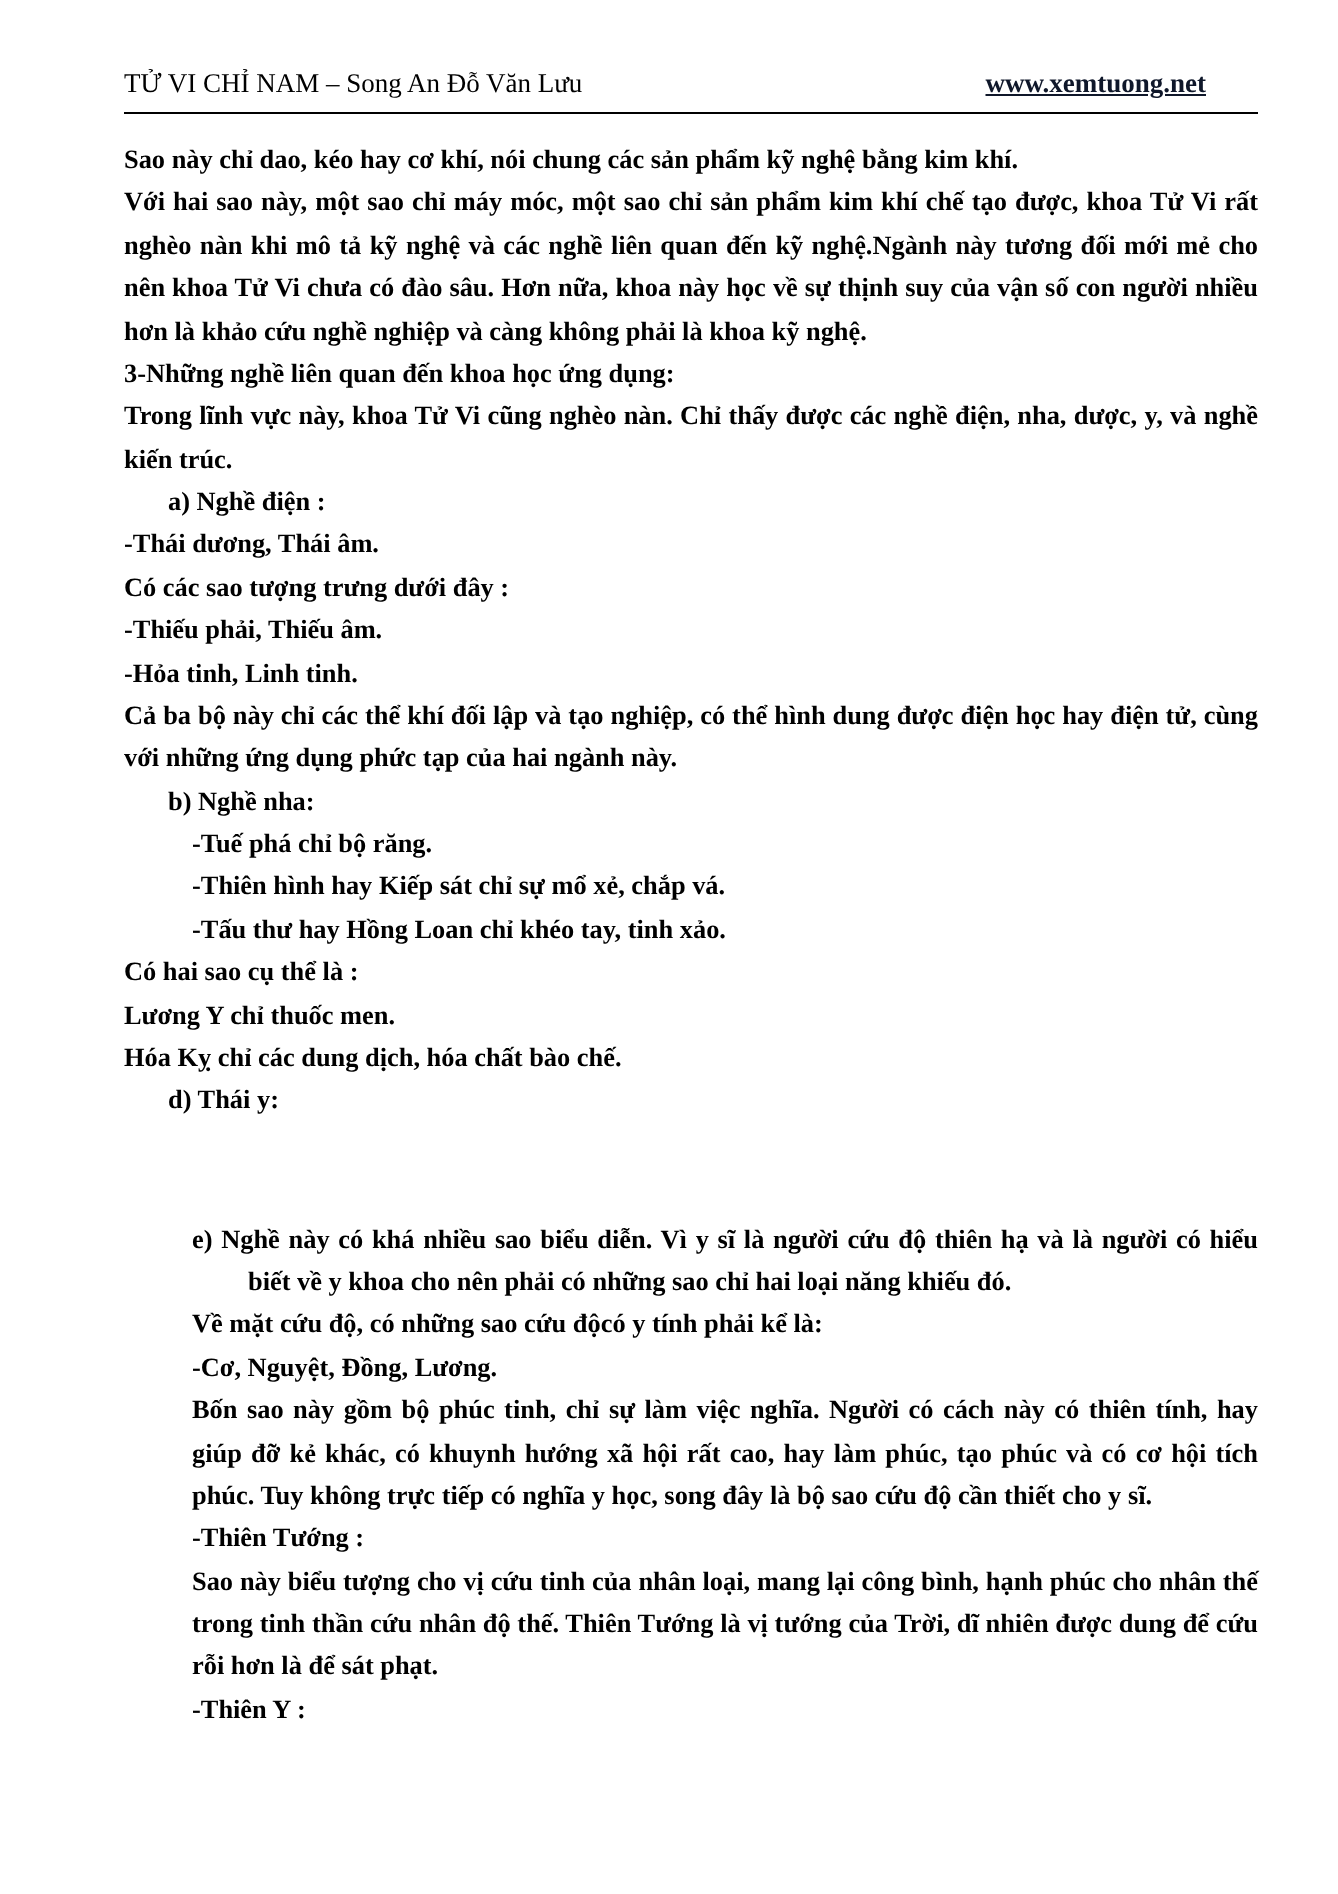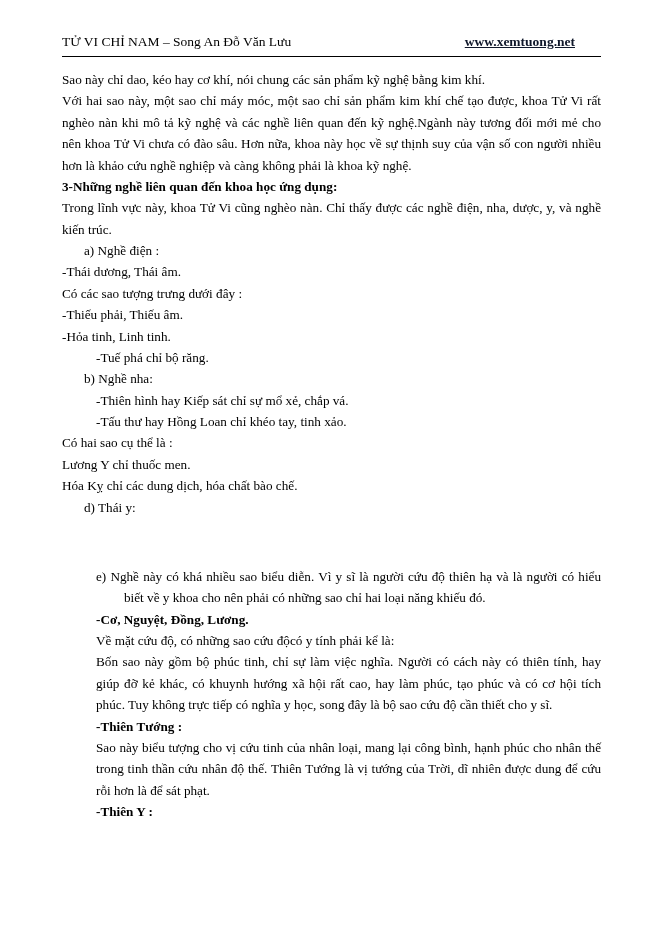--- a/index.html
+++ b/index.html
@@ -12,21 +12,21 @@
     height: 947px;
     font-family: "Liberation Serif", serif;
     color: #000000;
     overflow: hidden;
   }
   .page {
     position: relative;
     width: 669px;
     height: 690px;
     box-sizing: border-box;
-    padding: 34px 68px 0 62px;
+    padding: 34px 40px 0 62px;
     border-radius: 21px;
   }
   .header {
     display: flex;
     align-items: baseline;
     justify-content: space-between;
     font-size: 13.5px;
     padding-bottom: 6px;
   }
   .header-title {
@@ -50,20 +50,21 @@
     margin: 0 0 12px 0;
   }
   .body-text {
     font-size: 13.2px;
     line-height: 1.62;
     text-align: justify;
   }
   .p {
     margin: 0;
     text-indent: 0;
+    font-weight: bold;
   }
   .p.bold {
     font-weight: bold;
   }
   .p.ind1 {
     margin-left: 22px;
   }
   .p.ind2 {
     margin-left: 34px;
   }
@@ -87,30 +88,31 @@
   <div class="body-text">
     <p class="p">Sao này chỉ dao, kéo hay cơ khí, nói chung các sản phẩm kỹ nghệ bằng kim khí.</p>
     <p class="p">Với hai sao này, một sao chỉ máy móc, một sao chỉ sản phẩm kim khí chế tạo được, khoa Tử Vi rất nghèo nàn khi mô tả kỹ nghệ và các nghề liên quan đến kỹ nghệ.Ngành này tương đối mới mẻ cho nên khoa Tử Vi chưa có đào sâu. Hơn nữa, khoa này học về sự thịnh suy của vận số con người nhiều hơn là khảo cứu nghề nghiệp và càng không phải là khoa kỹ nghệ.</p>
     <p class="p bold">3-Những nghề liên quan đến khoa học ứng dụng:</p>
     <p class="p">Trong lĩnh vực này, khoa Tử Vi cũng nghèo nàn. Chỉ thấy được các nghề điện, nha, dược, y, và nghề kiến trúc.</p>
     <p class="p ind1">a)  Nghề điện :</p>
     <p class="p">-Thái dương, Thái âm.</p>
     <p class="p">Có các sao tượng trưng dưới đây :</p>
     <p class="p">-Thiếu phải, Thiếu âm.</p>
     <p class="p">-Hỏa tinh, Linh tinh.</p>
+    <p class="p">Cả ba bộ này chỉ các thể khí đối lập và tạo nghiệp, có thể hình dung được điện học hay điện tử, cùng với những ứng dụng phức tạp của hai ngành này.</p>
+    <p class="p ind1">b)  Nghề nha:</p>
     <p class="p ind2">-Tuế phá chỉ bộ răng.</p>
-    <p class="p ind1">b)  Nghề nha:</p>
     <p class="p ind2">-Thiên hình hay Kiếp sát chỉ sự mổ xẻ, chắp vá.</p>
     <p class="p ind2">-Tấu thư hay Hồng Loan chỉ khéo tay, tinh xảo.</p>
     <p class="p">Có hai sao cụ thể là :</p>
     <p class="p">Lương Y chỉ thuốc men.</p>
     <p class="p">Hóa Kỵ chỉ các dung dịch, hóa chất bào chế.</p>
     <p class="p ind1">d)  Thái y:</p>
     <p class="p hang">e)  Nghề này có khá nhiều sao biểu diễn. Vì y sĩ là người cứu độ thiên hạ và là người có hiểu biết về y khoa cho nên phải có những sao chỉ hai loại năng khiếu đó.</p>
+    <p class="p ind2">Về mặt cứu độ, có những sao cứu độcó y tính phải kể là:</p>
     <p class="p ind2 bold">-Cơ, Nguyệt, Đồng, Lương.</p>
-    <p class="p ind2">Về mặt cứu độ, có những sao cứu độcó y tính phải kể là:</p>
     <p class="p ind2">Bốn sao này gồm bộ phúc tinh, chỉ sự làm việc nghĩa. Người có cách này có thiên tính, hay giúp đỡ kẻ khác, có khuynh hướng xã hội rất cao, hay làm phúc, tạo phúc và có cơ hội tích phúc. Tuy không trực tiếp có nghĩa y học, song đây là bộ sao cứu độ cần thiết cho y sĩ.</p>
     <p class="p ind2 bold">-Thiên Tướng :</p>
     <p class="p ind2"> Sao này biểu tượng cho vị cứu tinh của nhân loại, mang lại công bình, hạnh phúc cho nhân thế trong tinh thần cứu nhân độ thế. Thiên Tướng là vị tướng của Trời, dĩ nhiên được dung  để cứu rỗi hơn là để sát phạt.</p>
     <p class="p ind2 bold">-Thiên Y :</p>
   </div>
 
 </div>
 
 </body></html>

